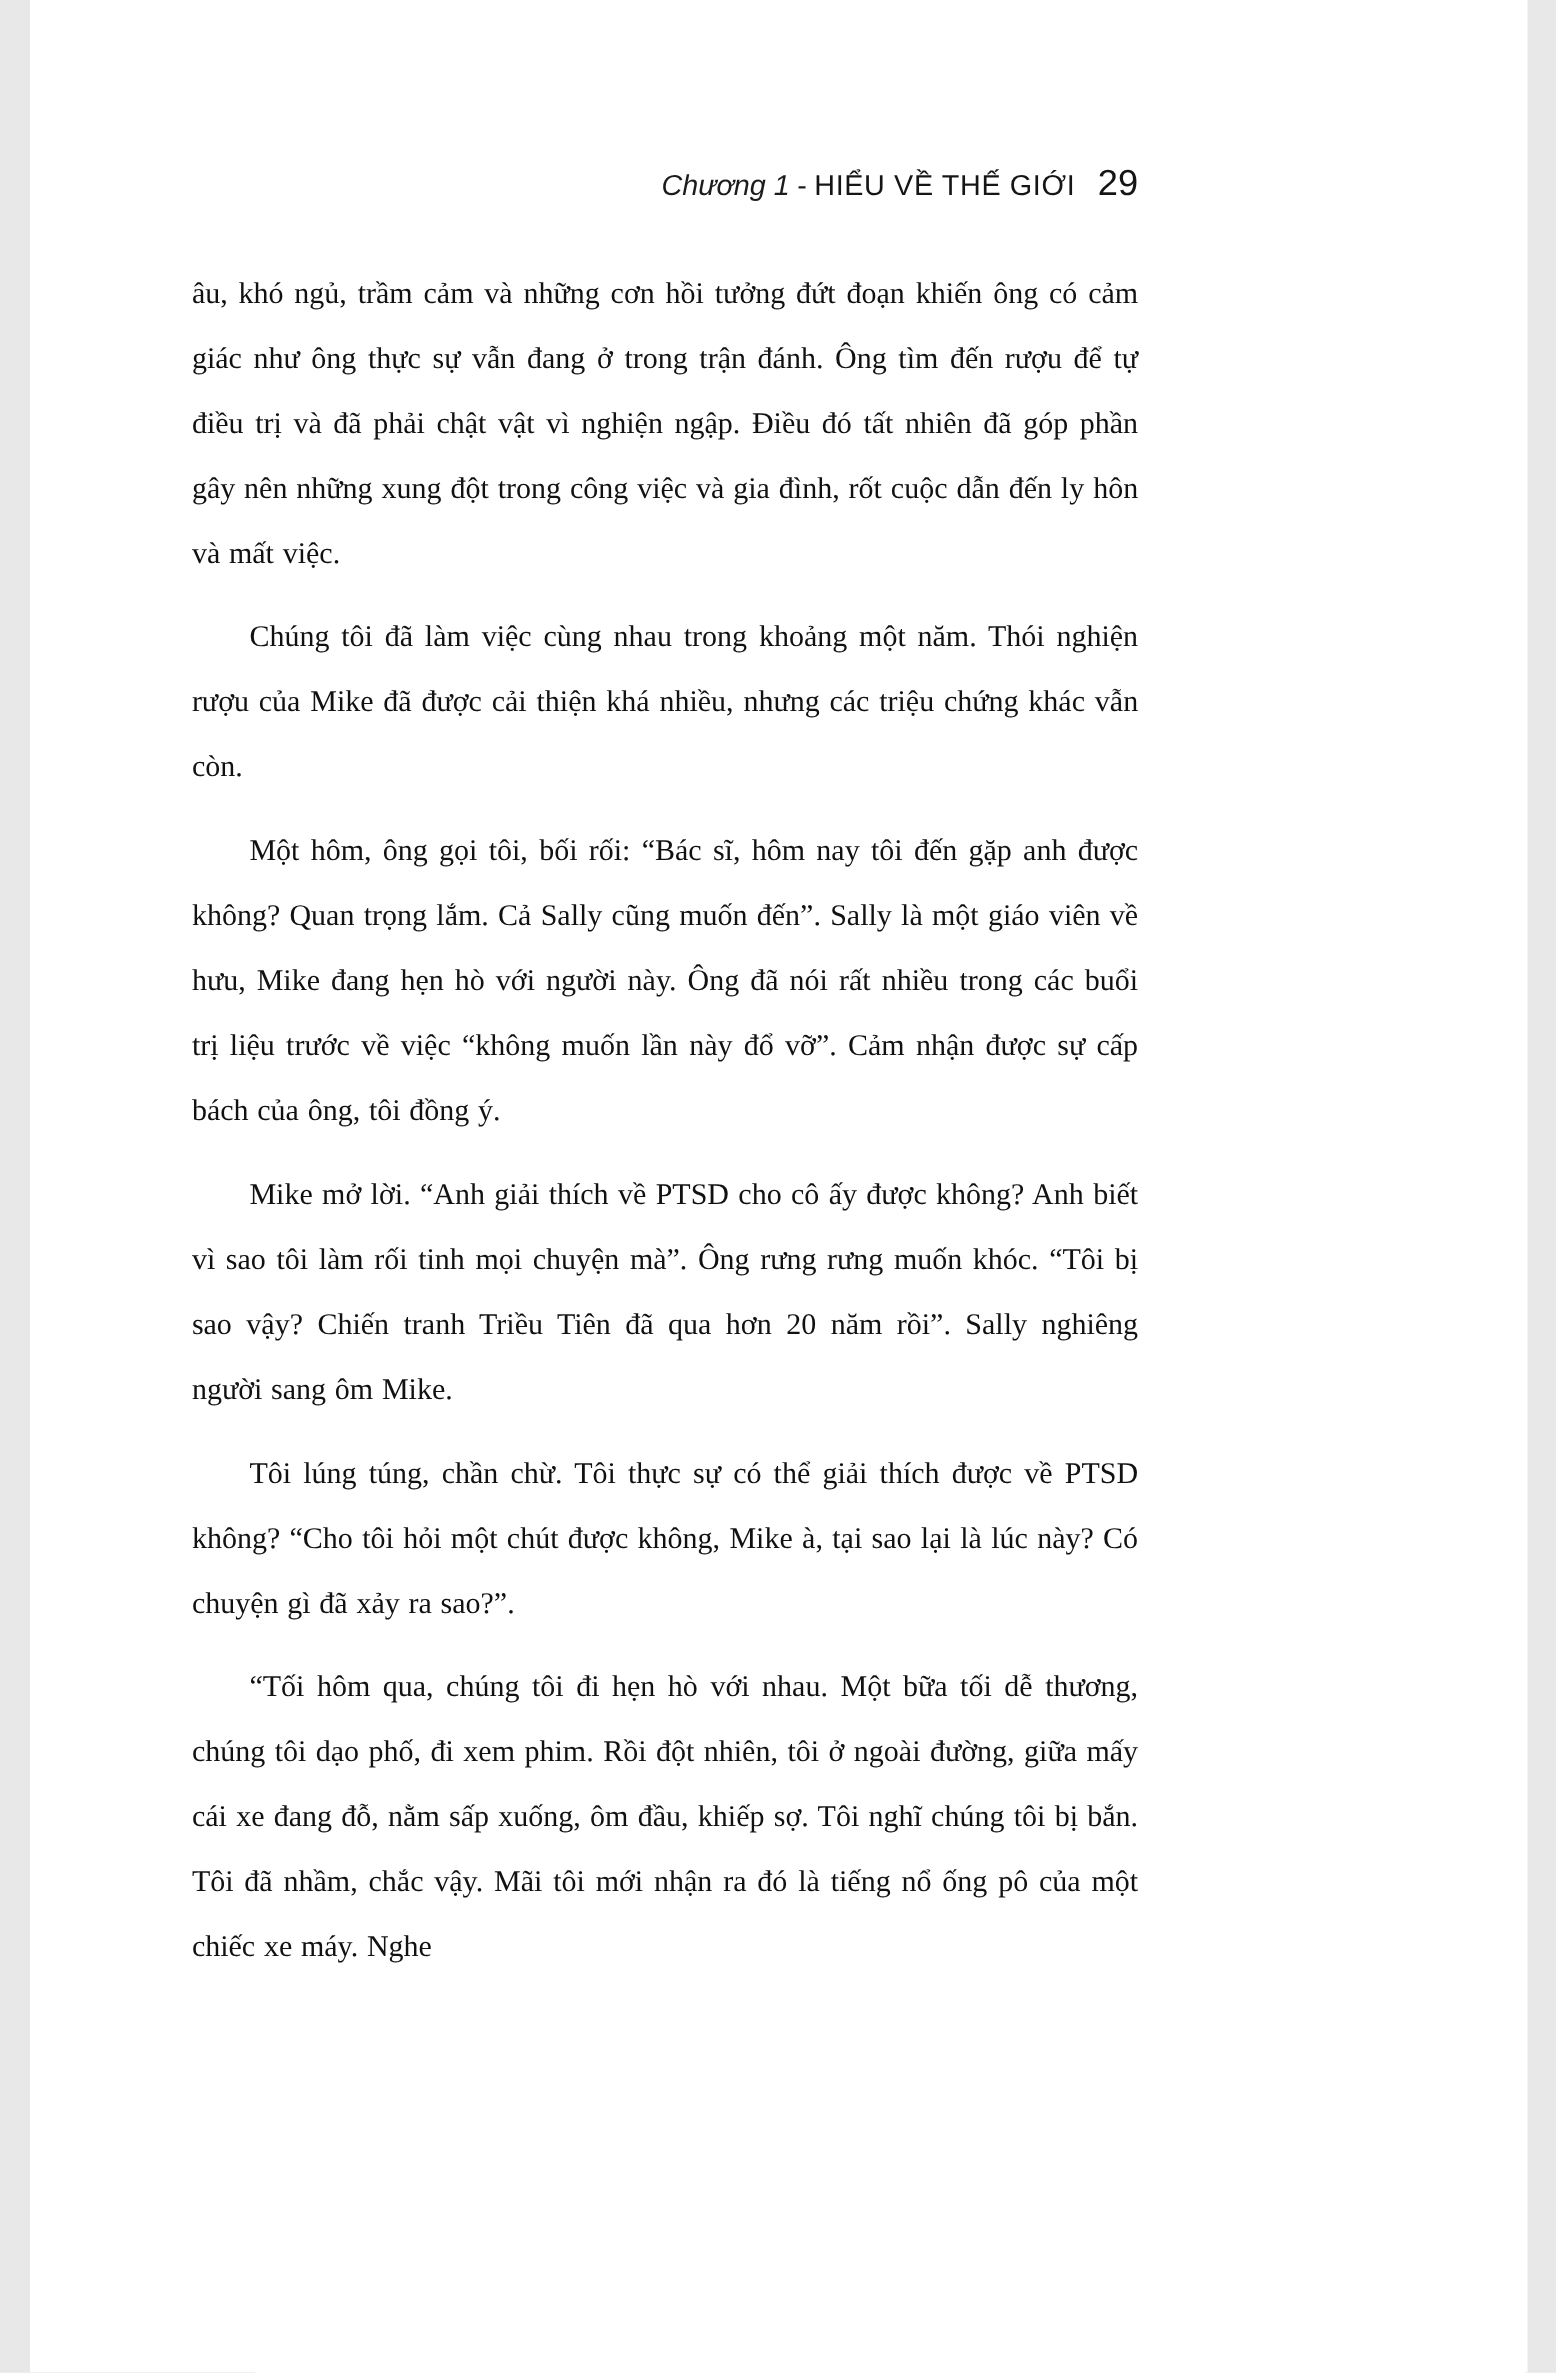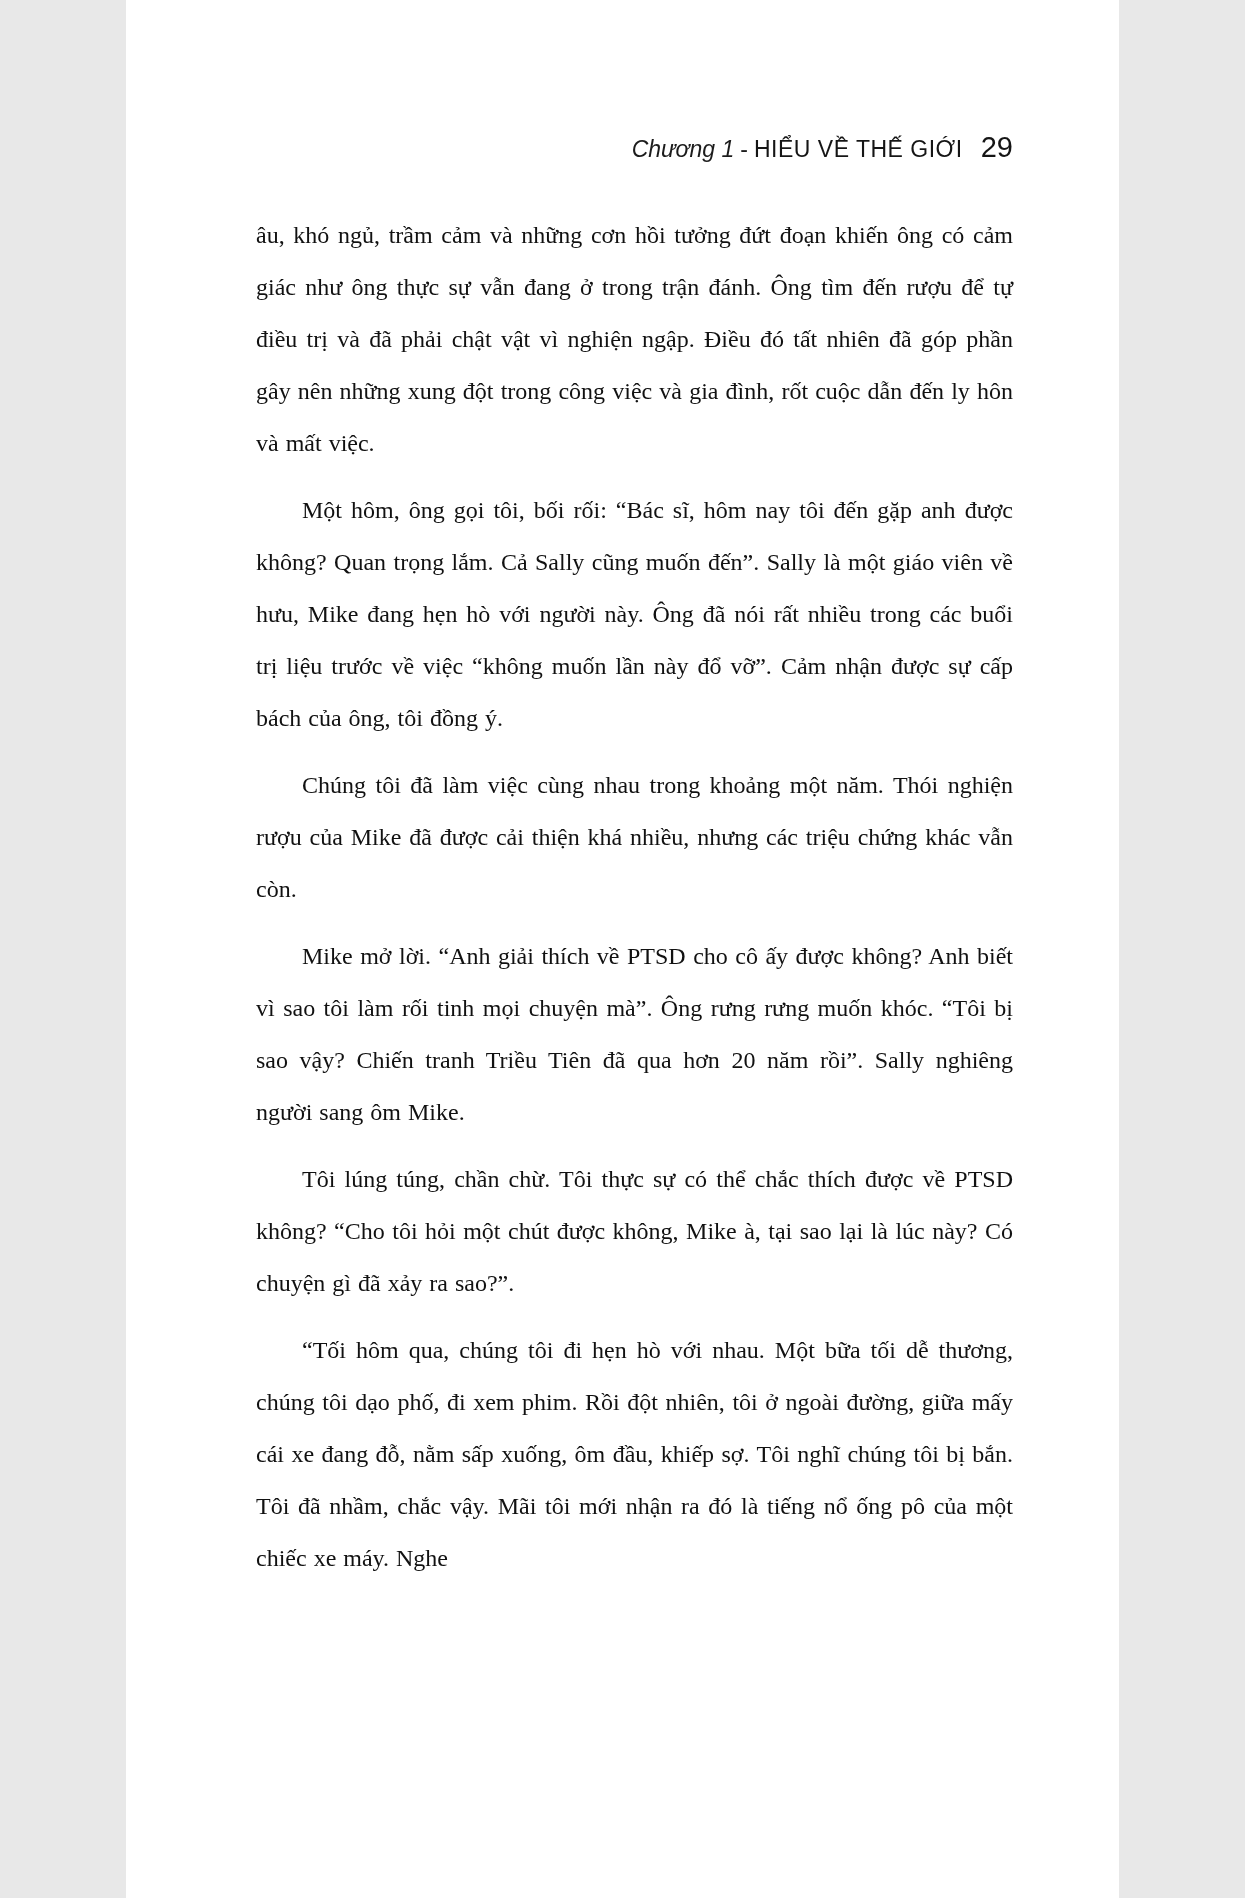--- a/index.html
+++ b/index.html
@@ -2,21 +2,21 @@
 <html><head>
 <meta charset="utf-8">
 <style>
   html, body {
     margin: 0;
     padding: 0;
     background: #e8e8e8;
   }
   .page {
     position: relative;
-    width: 993px;
+    width: 1198px;
     height: 1898px;
     margin: 0 auto;
     background: #ffffff;
     overflow: hidden;
     font-family: "Liberation Serif", "DejaVu Serif", serif;
     color: #111111;
     text-decoration: underline;
   }
   .content {
     position: absolute;
@@ -70,21 +70,21 @@
 
 <div class="page">
   <div class="content">
 
     <div class="running-header">
       <span class="chapter-label">Chương 1</span><span class="header-sep">-</span><span class="chapter-title">HIỂU VỀ THẾ GIỚI</span><span class="page-number">29</span>
     </div>
 
     <div class="body-text">
       <p>âu, khó ngủ, trầm cảm và những cơn hồi tưởng đứt đoạn khiến ông có cảm giác như ông thực sự vẫn đang ở trong trận đánh. Ông tìm đến rượu để tự điều trị và đã phải chật vật vì nghiện ngập. Điều đó tất nhiên đã góp phần gây nên những xung đột trong công việc và gia đình, rốt cuộc dẫn đến ly hôn và mất việc.</p>
+      <p class="indent">Chúng tôi đã làm việc cùng nhau trong khoảng một năm. Thói nghiện rượu của Mike đã được cải thiện khá nhiều, nhưng các triệu chứng khác vẫn còn.</p>
       <p class="indent">Một hôm, ông gọi tôi, bối rối: “Bác sĩ, hôm nay tôi đến gặp anh được không? Quan trọng lắm. Cả Sally cũng muốn đến”. Sally là một giáo viên về hưu, Mike đang hẹn hò với người này. Ông đã nói rất nhiều trong các buổi trị liệu trước về việc “không muốn lần này đổ vỡ”. Cảm nhận được sự cấp bách của ông, tôi đồng ý.</p>
-      <p class="indent">Chúng tôi đã làm việc cùng nhau trong khoảng một năm. Thói nghiện rượu của Mike đã được cải thiện khá nhiều, nhưng các triệu chứng khác vẫn còn.</p>
       <p class="indent">Mike mở lời. “Anh giải thích về PTSD cho cô ấy được không? Anh biết vì sao tôi làm rối tinh mọi chuyện mà”. Ông rưng rưng muốn khóc. “Tôi bị sao vậy? Chiến tranh Triều Tiên đã qua hơn 20 năm rồi”. Sally nghiêng người sang ôm Mike.</p>
-      <p class="indent">Tôi lúng túng, chần chừ. Tôi thực sự có thể chắc thích được về PTSD không? “Cho tôi hỏi một chút được không, Mike à, tại sao lại là lúc này? Có chuyện gì đã xảy ra sao?”.</p>
+      <p class="indent">Tôi lúng túng, chần chừ. Tôi thực sự có thể giải thích được về PTSD không? “Cho tôi hỏi một chút được không, Mike à, tại sao lại là lúc này? Có chuyện gì đã xảy ra sao?”.</p>
       <p class="indent">“Tối hôm qua, chúng tôi đi hẹn hò với nhau. Một bữa tối dễ thương, chúng tôi dạo phố, đi xem phim. Rồi đột nhiên, tôi ở ngoài đường, giữa mấy cái xe đang đỗ, nằm sấp xuống, ôm đầu, khiếp sợ. Tôi nghĩ chúng tôi bị bắn. Tôi đã nhầm, chắc vậy. Mãi tôi mới nhận ra đó là tiếng nổ ống pô của một chiếc xe máy. Nghe</p>
     </div>
 
   </div>
 </div>
 
 </body></html>

